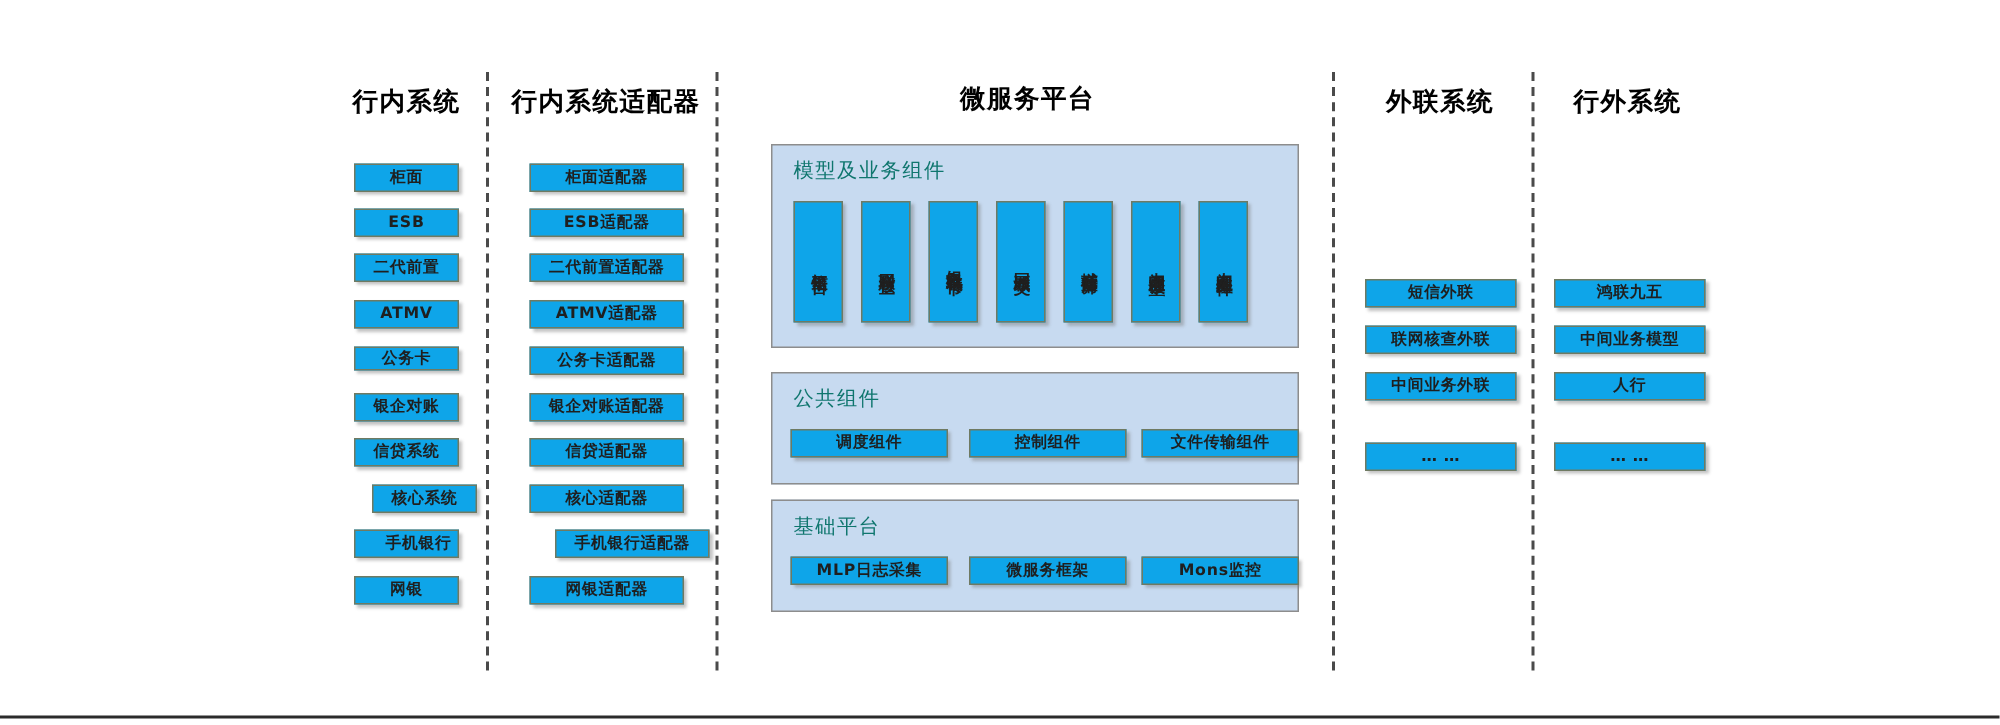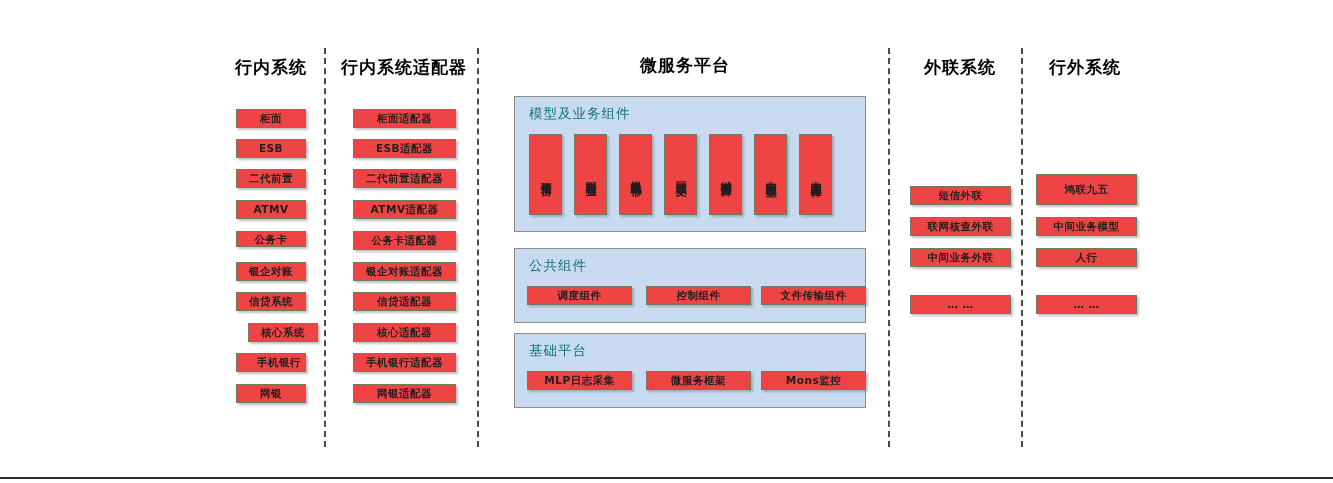--- a/index.html
+++ b/index.html
@@ -43,21 +43,21 @@
     font-weight: bold;
     color: #000000;
     letter-spacing: 1px;
     white-space: nowrap;
   }
 
   
   .node {
     position: absolute;
     box-sizing: border-box;
-    background: #ef4444;
+    background: #0ea5e9;
     border: 1px solid #6f7a62;
     box-shadow: 2px 2px 2px rgba(120,120,120,0.45);
     color: #1f1f1f;
     font-size: 10.5px;
     font-weight: bold;
     display: flex;
     align-items: center;
     justify-content: center;
     text-align: center;
     line-height: 1.15;
@@ -120,21 +120,21 @@
 <div class="node" style="left:236px; top:384px; width:70px; height:19px;">网银</div>
 
 <div class="node" style="left:353px; top:109px; width:103px; height:19px;">柜面适配器</div>
 <div class="node" style="left:353px; top:139px; width:103px; height:19px;">ESB适配器</div>
 <div class="node" style="left:353px; top:169px; width:103px; height:19px;">二代前置适配器</div>
 <div class="node" style="left:353px; top:200px; width:103px; height:19px;">ATMV适配器</div>
 <div class="node" style="left:353px; top:231px; width:103px; height:19px;">公务卡适配器</div>
 <div class="node" style="left:353px; top:262px; width:103px; height:19px;">银企对账适配器</div>
 <div class="node" style="left:353px; top:292px; width:103px; height:19px;">信贷适配器</div>
 <div class="node" style="left:353px; top:323px; width:103px; height:19px;">核心适配器</div>
-<div class="node" style="left:353px; top:353px; width:103px; height:19px;text-align:center;">手机银行适配器</div>
+<div class="node" style="left:370px; top:353px; width:103px; height:19px;text-align:center;">手机银行适配器</div>
 <div class="node" style="left:353px; top:384px; width:103px; height:19px;">网银适配器</div>
 
 <div class="panel" style="left:514px; top:96px; width:352px; height:136px;">
   <div class="panel-title">模型及业务组件</div>
 </div>
 <div class="node vertical" style="left:529px; top:134px; width:33px; height:81px;">短信平台</div>
 <div class="node vertical" style="left:574px; top:134px; width:33px; height:81px;">联网核查</div>
 <div class="node vertical" style="left:619px; top:134px; width:33px; height:81px;">银联及银行卡</div>
 <div class="node vertical" style="left:664px; top:134px; width:33px; height:81px;">同城票交</div>
 <div class="node vertical" style="left:709px; top:134px; width:33px; height:81px;">城商行清算</div>
@@ -153,18 +153,18 @@
 </div>
 <div class="node" style="left:527px; top:371px; width:105px; height:19px;">MLP日志采集</div>
 <div class="node" style="left:646px; top:371px; width:105px; height:19px;">微服务框架</div>
 <div class="node" style="left:761px; top:371px; width:105px; height:19px;">Mons监控</div>
 
 <div class="node" style="left:910px; top:186px; width:101px; height:19px;">短信外联</div>
 <div class="node" style="left:910px; top:217px; width:101px; height:19px;">联网核查外联</div>
 <div class="node" style="left:910px; top:248px; width:101px; height:19px;">中间业务外联</div>
 <div class="node" style="left:910px; top:295px; width:101px; height:19px;">… …</div>
 
-<div class="node" style="left:1036px; top:174px; width:101px; height:31px;">鸿联九五</div>
+<div class="node" style="left:1036px; top:186px; width:101px; height:19px;">鸿联九五</div>
 <div class="node" style="left:1036px; top:217px; width:101px; height:19px;">中间业务模型</div>
 <div class="node" style="left:1036px; top:248px; width:101px; height:19px;">人行</div>
 <div class="node" style="left:1036px; top:295px; width:101px; height:19px;">… …</div>
 
 <div class="page-rule"></div>
 
 </body></html>

